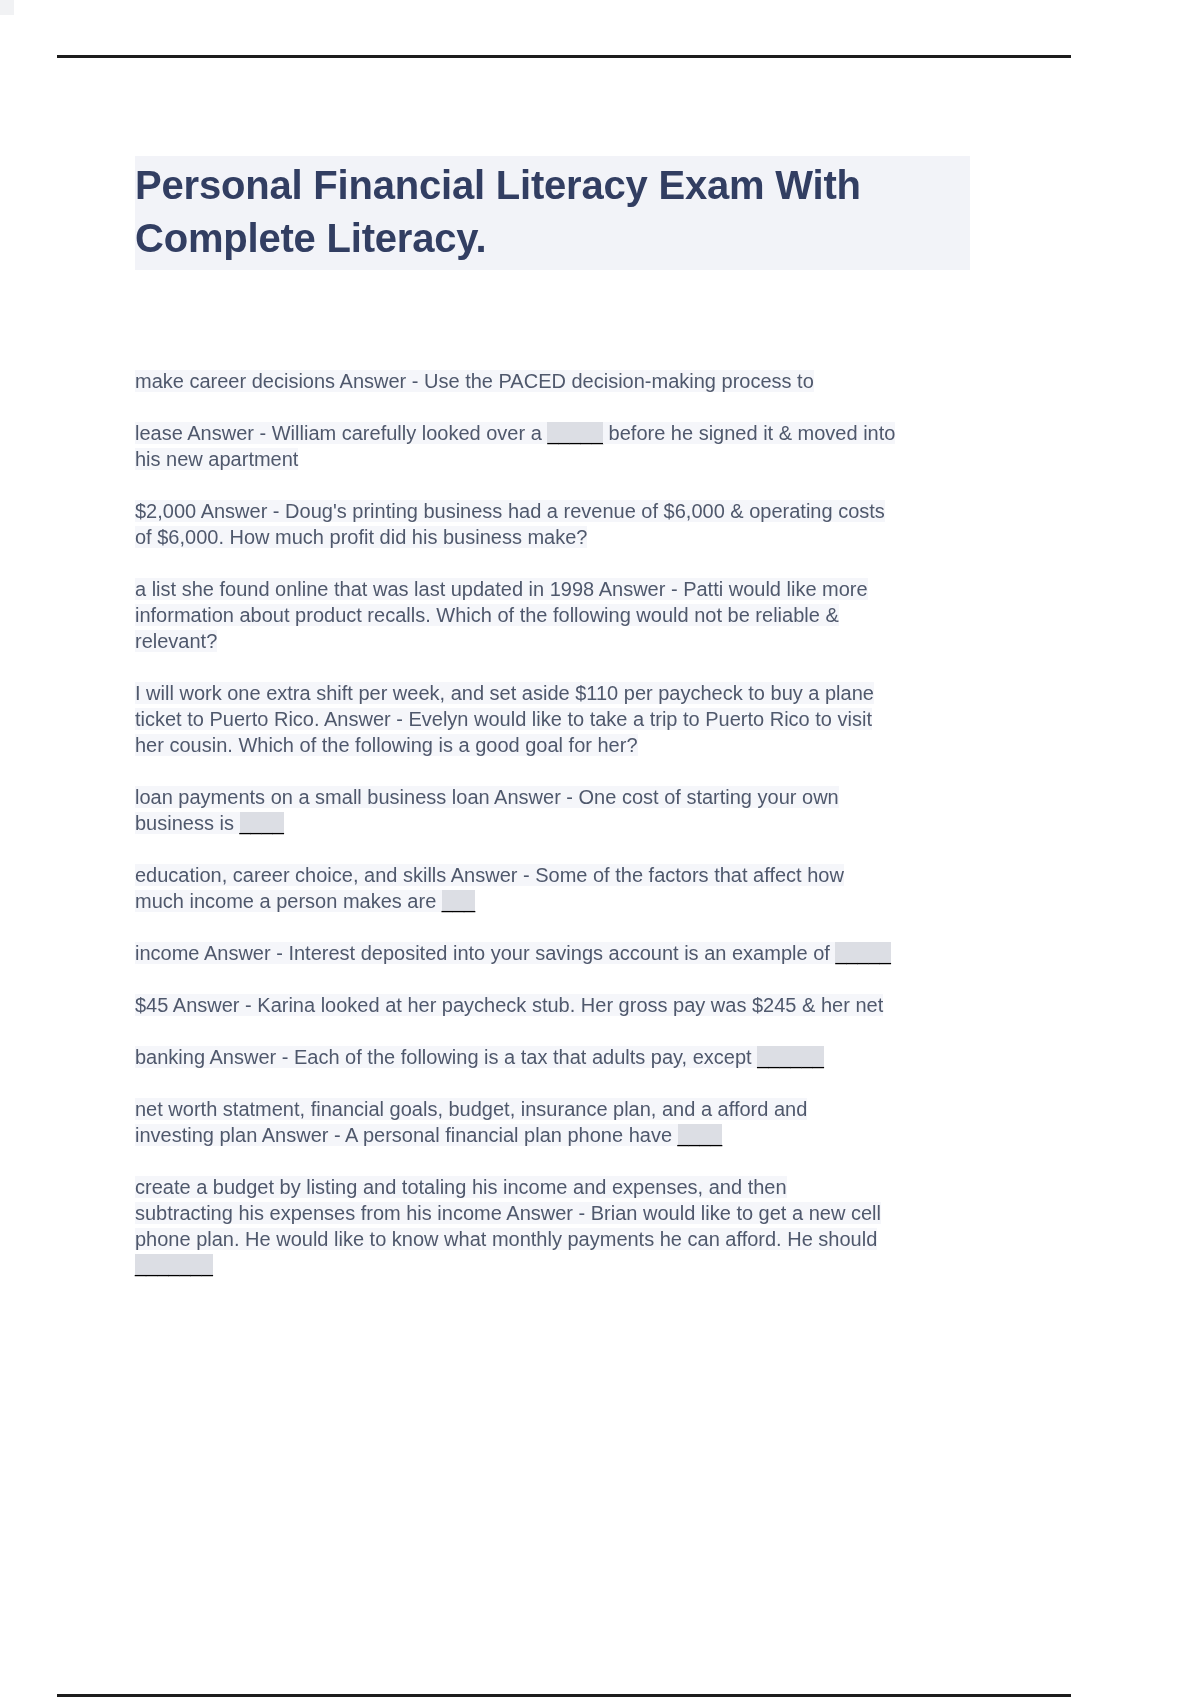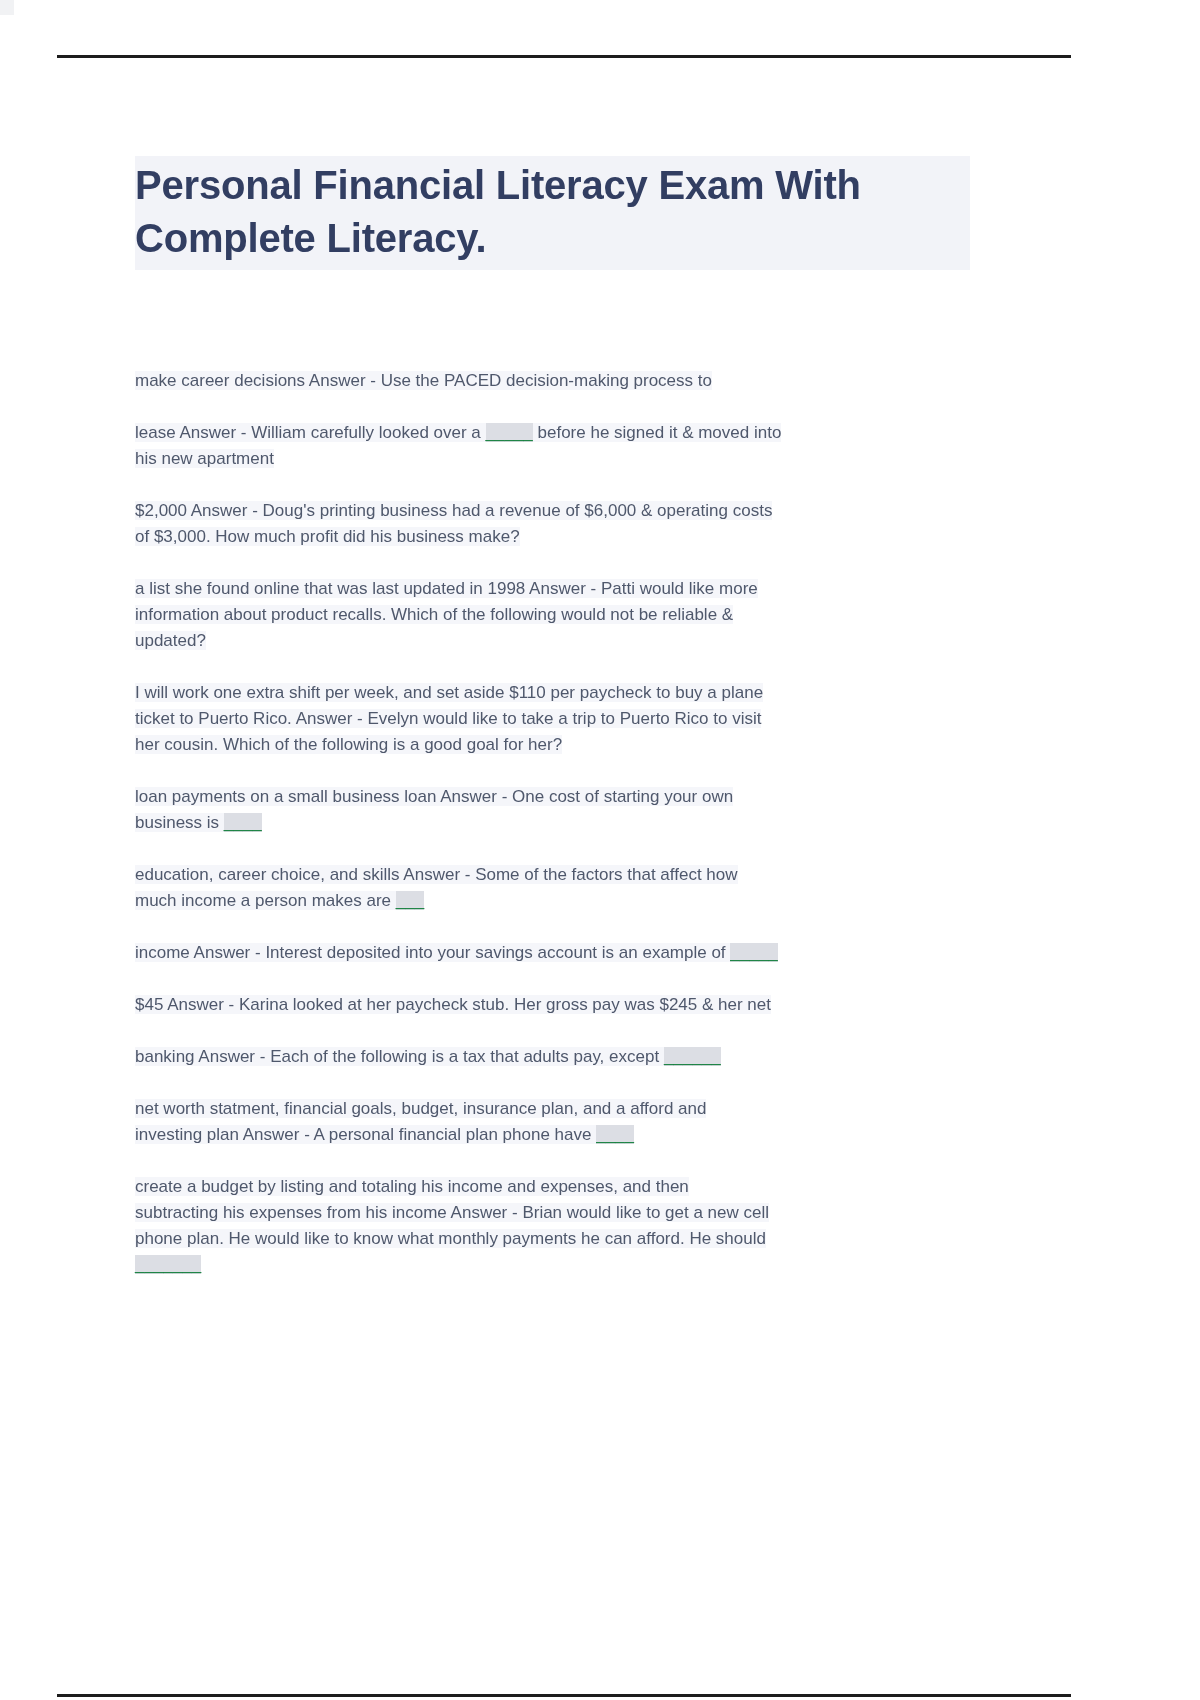--- a/index.html
+++ b/index.html
@@ -34,45 +34,45 @@
     padding:3px 0 5px 0;
   }
   .content{
     position:absolute;
     left:135px;
     top:368px;
     width:980px;
   }
   p.qa{
     margin:0 0 26px 0;
-    font-size:17px;
+    font-size:20px;
     line-height:26px;
     color:#4f586c;
     letter-spacing:0;
   }
   .hl{background:#f5f6fa;}
   .blank{
     background:#dcdee4;
-    color:#15803d;
+    color:#000000;
   }
 </style>
 </head>
 <body>
 
 <div class="page">
   <div class="corner-artifact"></div>
   <div class="rule rule-top"></div>
 
   <h1 class="title"><span>Personal Financial Literacy Exam With</span><br><span>Complete Literacy.</span></h1>
 
   <div class="content">
       <p class="qa"><span class="hl">make career decisions Answer - Use the PACED decision-making process to</span></p>
       <p class="qa"><span class="hl">lease Answer - William carefully looked over a </span><span class="blank">_____</span><span class="hl"> before he signed it &amp; moved into</span><br><span class="hl">his new apartment</span></p>
-      <p class="qa"><span class="hl">$2,000 Answer - Doug's printing business had a revenue of $6,000 &amp; operating costs</span><br><span class="hl">of $3,000. How much profit did his business make?</span></p>
-      <p class="qa"><span class="hl">a list she found online that was last updated in 1998 Answer - Patti would like more</span><br><span class="hl">information about product recalls. Which of the following would not be reliable &amp;</span><br><span class="hl">updated?</span></p>
+      <p class="qa"><span class="hl">$2,000 Answer - Doug's printing business had a revenue of $6,000 &amp; operating costs</span><br><span class="hl">of $6,000. How much profit did his business make?</span></p>
+      <p class="qa"><span class="hl">a list she found online that was last updated in 1998 Answer - Patti would like more</span><br><span class="hl">information about product recalls. Which of the following would not be reliable &amp;</span><br><span class="hl">relevant?</span></p>
       <p class="qa"><span class="hl">I will work one extra shift per week, and set aside $110 per paycheck to buy a plane</span><br><span class="hl">ticket to Puerto Rico. Answer - Evelyn would like to take a trip to Puerto Rico to visit</span><br><span class="hl">her cousin. Which of the following is a good goal for her?</span></p>
       <p class="qa"><span class="hl">loan payments on a small business loan Answer - One cost of starting your own</span><br><span class="hl">business is </span><span class="blank">____</span></p>
       <p class="qa"><span class="hl">education, career choice, and skills Answer - Some of the factors that affect how</span><br><span class="hl">much income a person makes are </span><span class="blank">___</span></p>
       <p class="qa"><span class="hl">income Answer - Interest deposited into your savings account is an example of </span><span class="blank">_____</span></p>
       <p class="qa"><span class="hl">$45 Answer - Karina looked at her paycheck stub. Her gross pay was $245 &amp; her net</span><br></p>
       <p class="qa"><span class="hl">banking Answer - Each of the following is a tax that adults pay, except </span><span class="blank">______</span></p>
       <p class="qa"><span class="hl">net worth statment, financial goals, budget, insurance plan, and a afford and</span><br><span class="hl">investing plan Answer - A personal financial plan phone have </span><span class="blank">____</span></p>
       <p class="qa"><span class="hl">create a budget by listing and totaling his income and expenses, and then</span><br><span class="hl">subtracting his expenses from his income Answer - Brian would like to get a new cell</span><br><span class="hl">phone plan. He would like to know what monthly payments he can afford. He should</span><br><span class="blank">_______</span></p>
     </div>
 

